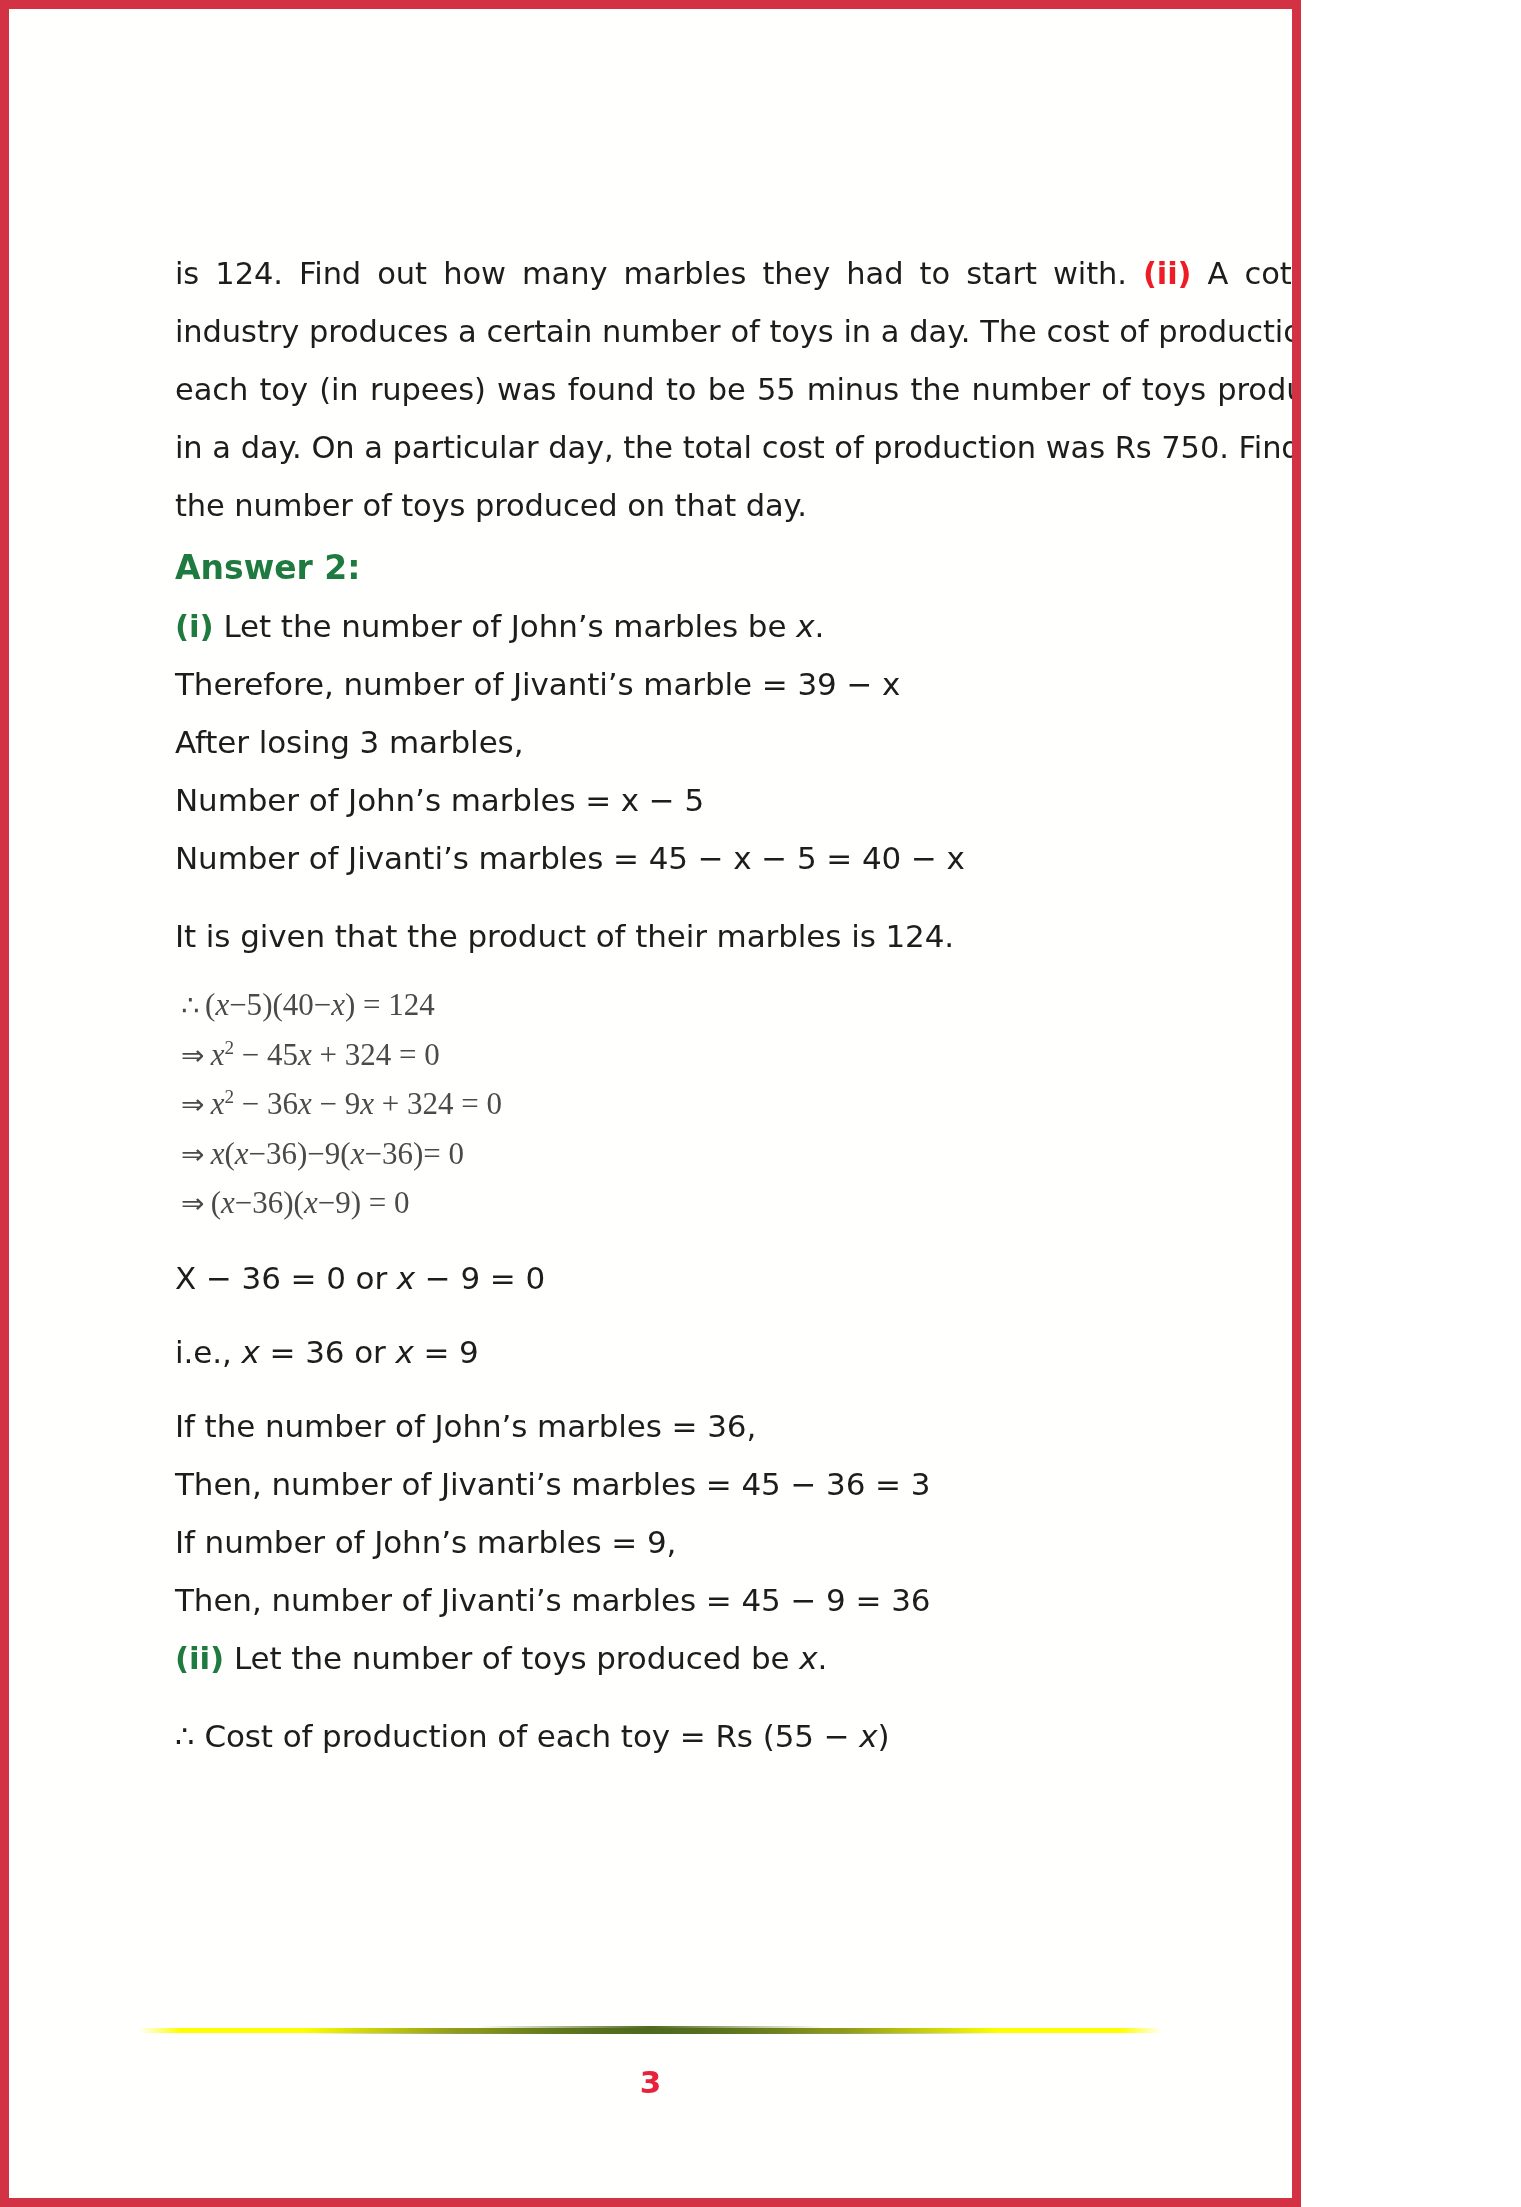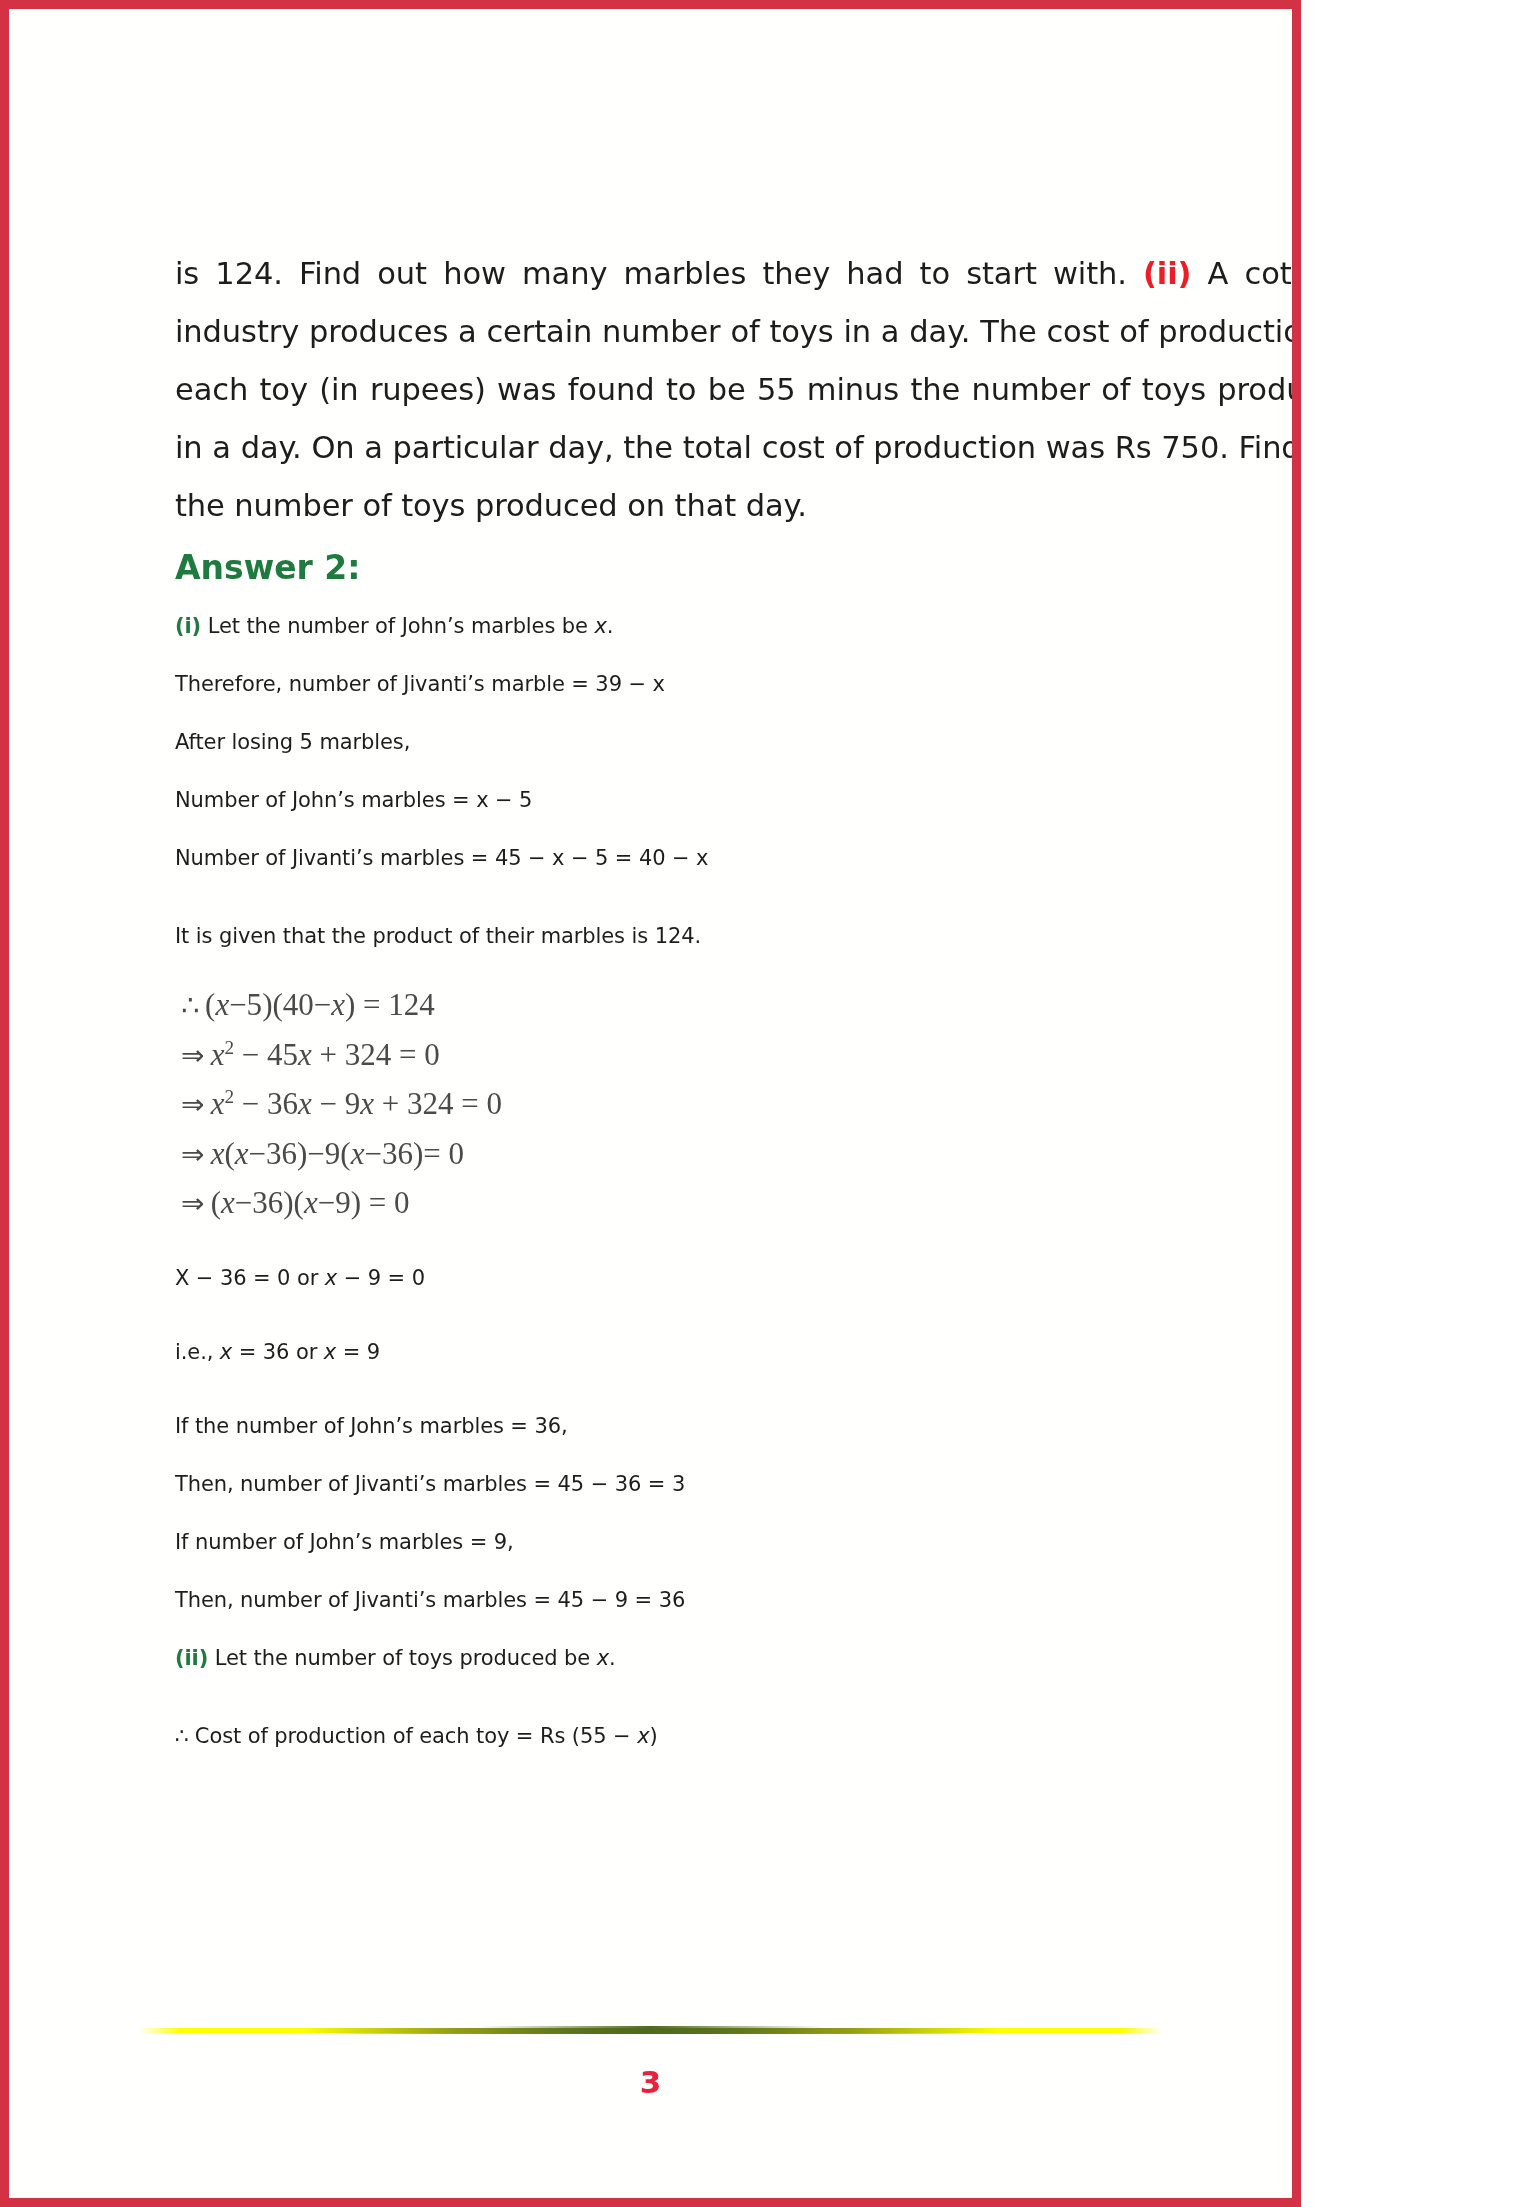--- a/index.html
+++ b/index.html
@@ -31,21 +31,21 @@
     font-size: 30.5px;
     line-height: 58px;
     color: #1d1d1b;
     text-align: justify;
     text-justify: inter-word;
     margin: 0;
     letter-spacing: -0.1px;
   }
   .line {
     font-family: "DejaVu Sans", sans-serif;
-    font-size: 21px;
+    font-size: 31px;
     line-height: 58px;
     color: #1d1d1b;
     margin: 0;
     white-space: nowrap;
     letter-spacing: -0.1px;
   }
   .line.gap-before { margin-top: 20px; }
   .line.gap-after  { margin-bottom: 16px; }
 
   .answer-heading {
@@ -157,21 +157,21 @@
 
   <div class="content">
 
     <p class="para"><span>is 124. Find out how many marbles they had to start with. </span><span class="mark-red">(ii)</span><span> A cottage industry produces a certain number of toys in a day. The cost of production of each toy (in rupees) was found to be 55 minus the number of toys produced in a day. On a particular day, the total cost of production was Rs 750. Find out the number of toys produced on that day.</span></p>
 
     <p class="answer-heading">Answer 2:</p>
 
     <p class="line"><span class="mark-green">(i)</span><span> Let the number of John’s marbles be </span><span class="var">x</span><span>.</span></p>
 
     <p class="line">Therefore, number of Jivanti’s marble = 39 − x</p>
-    <p class="line">After losing 5 marbles,</p>
+    <p class="line">After losing 3 marbles,</p>
     <p class="line">Number of John’s marbles = x − 5</p>
     <p class="line">Number of Jivanti’s marbles = 45 − x − 5 = 40 − x</p>
 
     <p class="line gap-before gap-after">It is given that the product of their marbles is 124.</p>
 
     <div class="eqblock">
       <p class="eqline">
         <span class="op">∴</span> <span>(</span><i>x</i>−5<span>)</span><span>(</span>40−<i>x</i><span>)</span> = 124
       </p>
       <p class="eqline">

